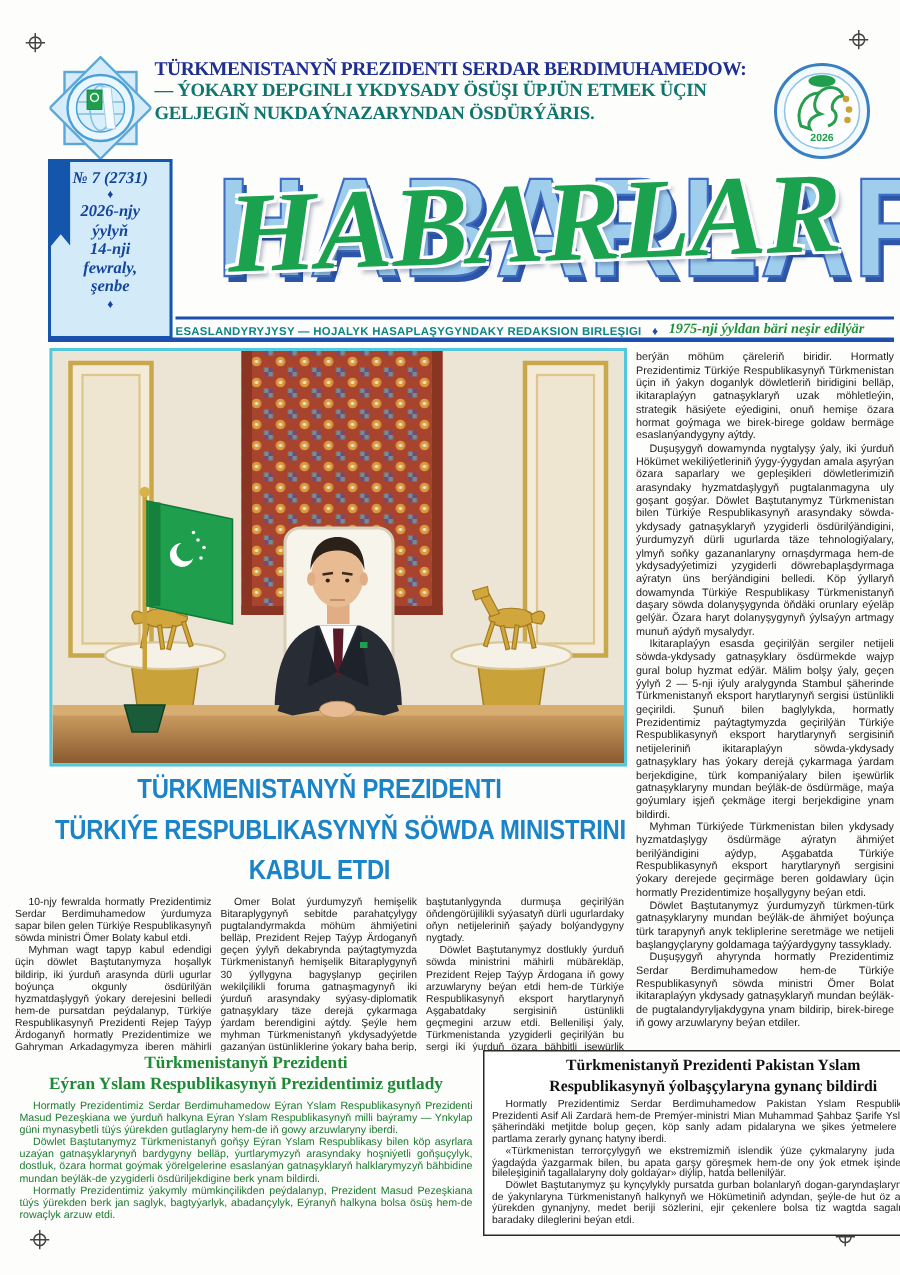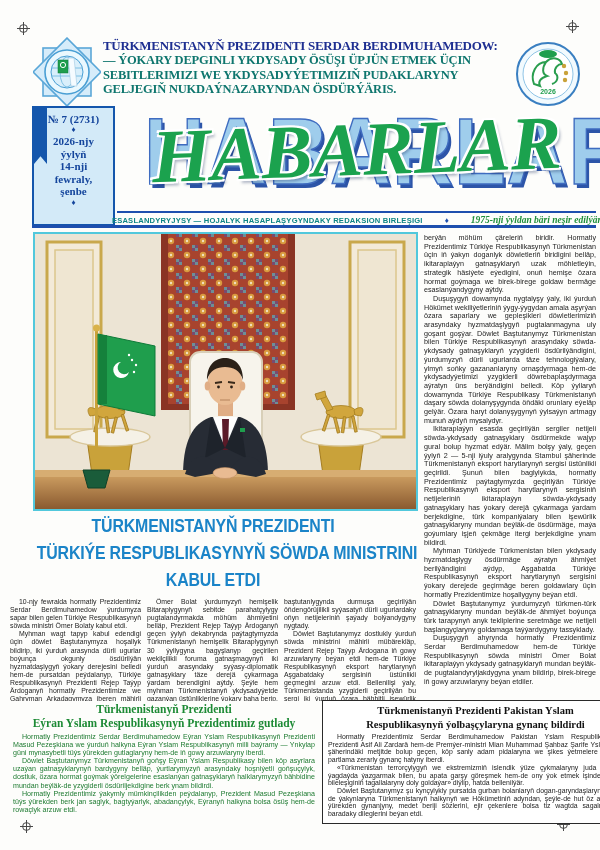--- a/index.html
+++ b/index.html
@@ -8,33 +8,33 @@
     font-family:"Liberation Sans",sans-serif;color:#1a1a1a;overflow:hidden;
   }
   .abs{position:absolute;}
   
   .regmark{position:absolute;width:13px;height:13px;}
   
   .hdr-quote{left:103px;top:38px;width:402px;text-align:left;}
   .hdr-quote .l1{font-family:"Liberation Serif",serif;font-weight:bold;font-size:13px;line-height:15px;color:#1e2f91;letter-spacing:-0.3px;white-space:nowrap;}
   .hdr-quote .lg{font-family:"Liberation Serif",serif;font-weight:bold;font-size:12.5px;line-height:14.5px;color:#0f766e;letter-spacing:-0.2px;white-space:nowrap;}
   
-  .info-box{left:32px;top:106px;width:83px;height:120px;background:#d3eaf8;border:2.5px solid #1456ac;box-sizing:border-box;text-align:center;}
+  .info-box{left:32px;top:106px;width:83px;height:120px;background:#d3eaf8;border:2.5px solid #1456ac;box-sizing:border-box;text-align:center;font-style:italic;}
   .info-ribbon{position:absolute;left:0px;top:0px;width:13px;height:56px;background:#1456ac;clip-path:polygon(0 0,100% 0,100% 100%,50% 86%,0 100%);}
   .issue-no{margin-top:5px;font-family:"Liberation Serif",serif;font-weight:bold;font-size:11px;color:#14459c;}
   .diamond{color:#14459c;font-size:8px;line-height:10px;}
   .date-ln{font-family:"Liberation Serif",serif;font-weight:bold;font-size:11px;line-height:12.5px;color:#14459c;}
   
   .title-zone{left:117px;top:100px;width:479px;height:110px;text-align:center;}
   .title-block{display:inline-block;font-family:"Liberation Sans",sans-serif;font-weight:bold;font-size:94px;line-height:104px;color:#9fcdec;letter-spacing:1px;white-space:nowrap;transform:scaleX(0.9);transform-origin:center;
     -webkit-text-stroke:1.5px #3f6cc0;text-shadow:3px 4px 0 #2d55a8;}
   .title-script{position:absolute;left:0;right:0;top:6px;font-family:"Liberation Serif",serif;font-style:italic;font-weight:bold;font-size:76px;color:#1ba24e;transform:rotate(-2deg);
     text-shadow:-2px -2px 0 #ffffff,2px -2px 0 #ffffff,-2px 2px 0 #ffffff,2px 2px 0 #ffffff,3px 4px 3px rgba(20,40,90,0.35);}
   
-  .founder-strip{left:117px;top:211px;width:479px;border-top:2px solid #1e4fae;padding-top:2px;display:flex;justify-content:center;align-items:center;gap:22px;}
+  .founder-strip{left:117px;top:211px;width:479px;border-top:2px solid #1e4fae;padding-top:2px;display:flex;justify-content:flex-start;align-items:center;gap:7px;}
   .founder-txt{color:#0e8585;font-weight:bold;font-size:7.6px;letter-spacing:0.2px;white-space:nowrap;}
   .strip-diamond{color:#1e4fae;font-size:8px;}
   .since-txt{color:#1f8f3a;font-family:"Liberation Serif",serif;font-style:italic;font-weight:bold;font-size:9.5px;white-space:nowrap;}
   .full-rule{left:32px;top:225px;width:564px;height:2.5px;background:#1e4fae;}
   
   .photo{left:33px;top:232px;width:385px;height:279px;border:2px solid #52c8dc;box-sizing:border-box;background:#ece4d4;}
   
   .body-text p{margin:0;text-indent:9px;text-align:justify;}
   .body-text p.noindent{text-indent:0;}
   
@@ -86,21 +86,20 @@
     <path d="M-15 -4 H15 M-15 4 H15" stroke="#7fc0e4" stroke-width="1" fill="none"></path>
     <path d="M1 -14 L4 14 L10 14 L7 -14 Z" fill="#f5fbff" stroke="#9fc8e0" stroke-width="0.6"></path>
     <rect x="-9" y="-12" width="10" height="13" fill="#1f9e4d" stroke="#0e7a38" stroke-width="0.5"></rect>
     <circle cx="-4" cy="-7" r="2.6" fill="none" stroke="#ffffff" stroke-width="1"></circle>
   </g>
 </svg>
 
 <div class="abs hdr-quote">
   <div class="l1">TÜRKMENISTANYŇ PREZIDENTI SERDAR BERDIMUHAMEDOW:</div>
   <div class="lg">— ÝOKARY DEPGINLI YKDYSADY ÖSÜŞI ÜPJÜN ETMEK ÜÇIN</div>
-  <div class="lg">SEBITLERIMIZI WE YKDYSADYÝETIMIZIŇ PUDAKLARYNY</div>
   <div class="lg">GELJEGIŇ NUKDAÝNAZARYNDAN ÖSDÜRÝÄRIS.</div>
 </div>
 
 <svg class="abs" style="left:514px;top:40px;width:68px;height:68px;" viewBox="0 0 68 68">
   <circle cx="34" cy="34" r="31" fill="#f2fafe" stroke="#3a7fc1" stroke-width="2"></circle>
   <circle cx="34" cy="34" r="25" fill="#ffffff" stroke="#8fc4e6" stroke-width="1"></circle>
   <ellipse cx="34" cy="14" rx="9" ry="4" fill="#1f9e4d"></ellipse>
   <path d="M20 44 C16 34 22 22 32 22 C28 28 28 34 33 36 C26 38 24 42 26 46 Z" fill="none" stroke="#2a9e4f" stroke-width="2"></path>
   <path d="M32 22 C38 16 46 18 48 24 C44 24 40 28 41 33 C45 36 44 42 38 44" fill="none" stroke="#2a9e4f" stroke-width="2"></path>
   <circle cx="50" cy="26" r="2.2" fill="#c9a23a"></circle>

